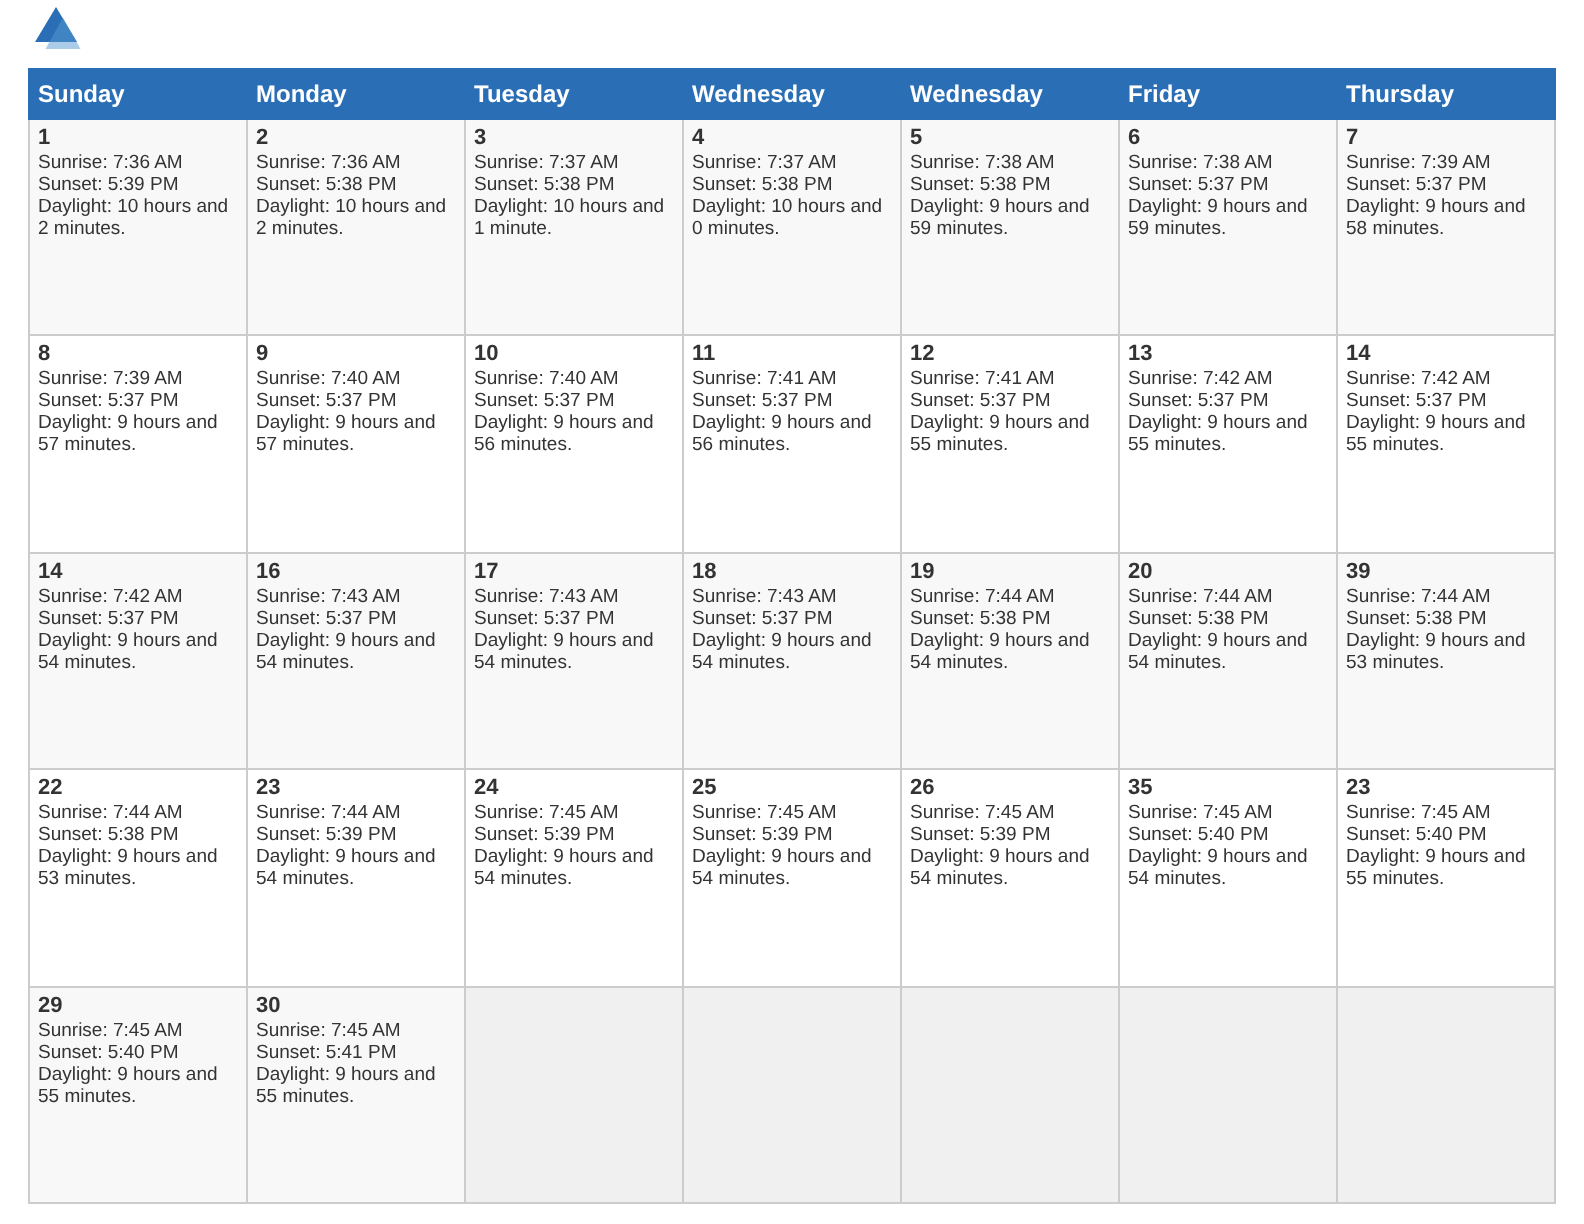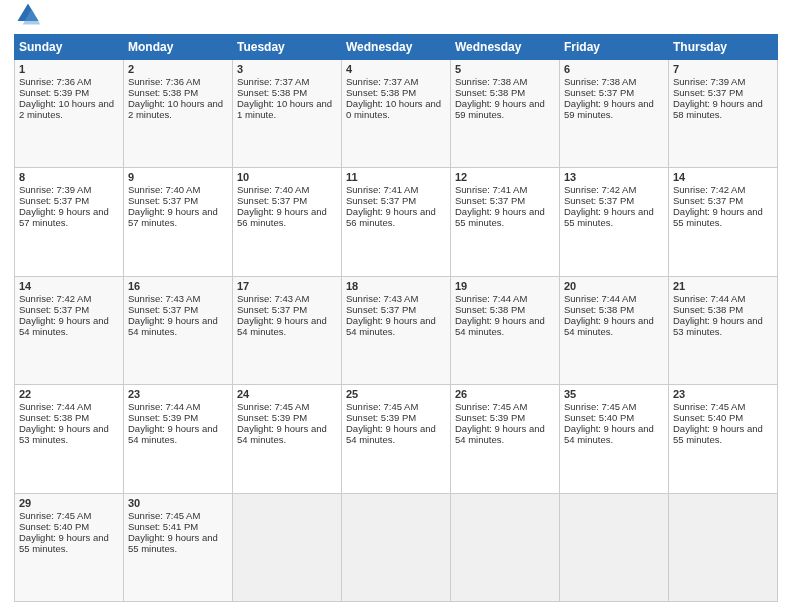--- a/index.html
+++ b/index.html
@@ -152,21 +152,21 @@
           <td><span class="day-num">13</span><span>Sunrise: 7:42 AM</span><br><span>Sunset: 5:37 PM</span><br><span>Daylight: 9 hours and 55 minutes.</span></td>
           <td><span class="day-num">14</span><span>Sunrise: 7:42 AM</span><br><span>Sunset: 5:37 PM</span><br><span>Daylight: 9 hours and 55 minutes.</span></td>
         </tr>
         <tr>
           <td><span class="day-num">14</span><span>Sunrise: 7:42 AM</span><br><span>Sunset: 5:37 PM</span><br><span>Daylight: 9 hours and 54 minutes.</span></td>
           <td><span class="day-num">16</span><span>Sunrise: 7:43 AM</span><br><span>Sunset: 5:37 PM</span><br><span>Daylight: 9 hours and 54 minutes.</span></td>
           <td><span class="day-num">17</span><span>Sunrise: 7:43 AM</span><br><span>Sunset: 5:37 PM</span><br><span>Daylight: 9 hours and 54 minutes.</span></td>
           <td><span class="day-num">18</span><span>Sunrise: 7:43 AM</span><br><span>Sunset: 5:37 PM</span><br><span>Daylight: 9 hours and 54 minutes.</span></td>
           <td><span class="day-num">19</span><span>Sunrise: 7:44 AM</span><br><span>Sunset: 5:38 PM</span><br><span>Daylight: 9 hours and 54 minutes.</span></td>
           <td><span class="day-num">20</span><span>Sunrise: 7:44 AM</span><br><span>Sunset: 5:38 PM</span><br><span>Daylight: 9 hours and 54 minutes.</span></td>
-          <td><span class="day-num">21</span><span>Sunrise: 7:44 AM</span><br><span>Sunset: 5:38 PM</span><br><span>Daylight: 9 hours and 53 minutes.</span></td>
+          <td><span class="day-num">39</span><span>Sunrise: 7:44 AM</span><br><span>Sunset: 5:38 PM</span><br><span>Daylight: 9 hours and 53 minutes.</span></td>
         </tr>
         <tr>
           <td><span class="day-num">22</span><span>Sunrise: 7:44 AM</span><br><span>Sunset: 5:38 PM</span><br><span>Daylight: 9 hours and 53 minutes.</span></td>
           <td><span class="day-num">23</span><span>Sunrise: 7:44 AM</span><br><span>Sunset: 5:39 PM</span><br><span>Daylight: 9 hours and 54 minutes.</span></td>
           <td><span class="day-num">24</span><span>Sunrise: 7:45 AM</span><br><span>Sunset: 5:39 PM</span><br><span>Daylight: 9 hours and 54 minutes.</span></td>
           <td><span class="day-num">25</span><span>Sunrise: 7:45 AM</span><br><span>Sunset: 5:39 PM</span><br><span>Daylight: 9 hours and 54 minutes.</span></td>
           <td><span class="day-num">26</span><span>Sunrise: 7:45 AM</span><br><span>Sunset: 5:39 PM</span><br><span>Daylight: 9 hours and 54 minutes.</span></td>
           <td><span class="day-num">35</span><span>Sunrise: 7:45 AM</span><br><span>Sunset: 5:40 PM</span><br><span>Daylight: 9 hours and 54 minutes.</span></td>
           <td><span class="day-num">23</span><span>Sunrise: 7:45 AM</span><br><span>Sunset: 5:40 PM</span><br><span>Daylight: 9 hours and 55 minutes.</span></td>
         </tr>

